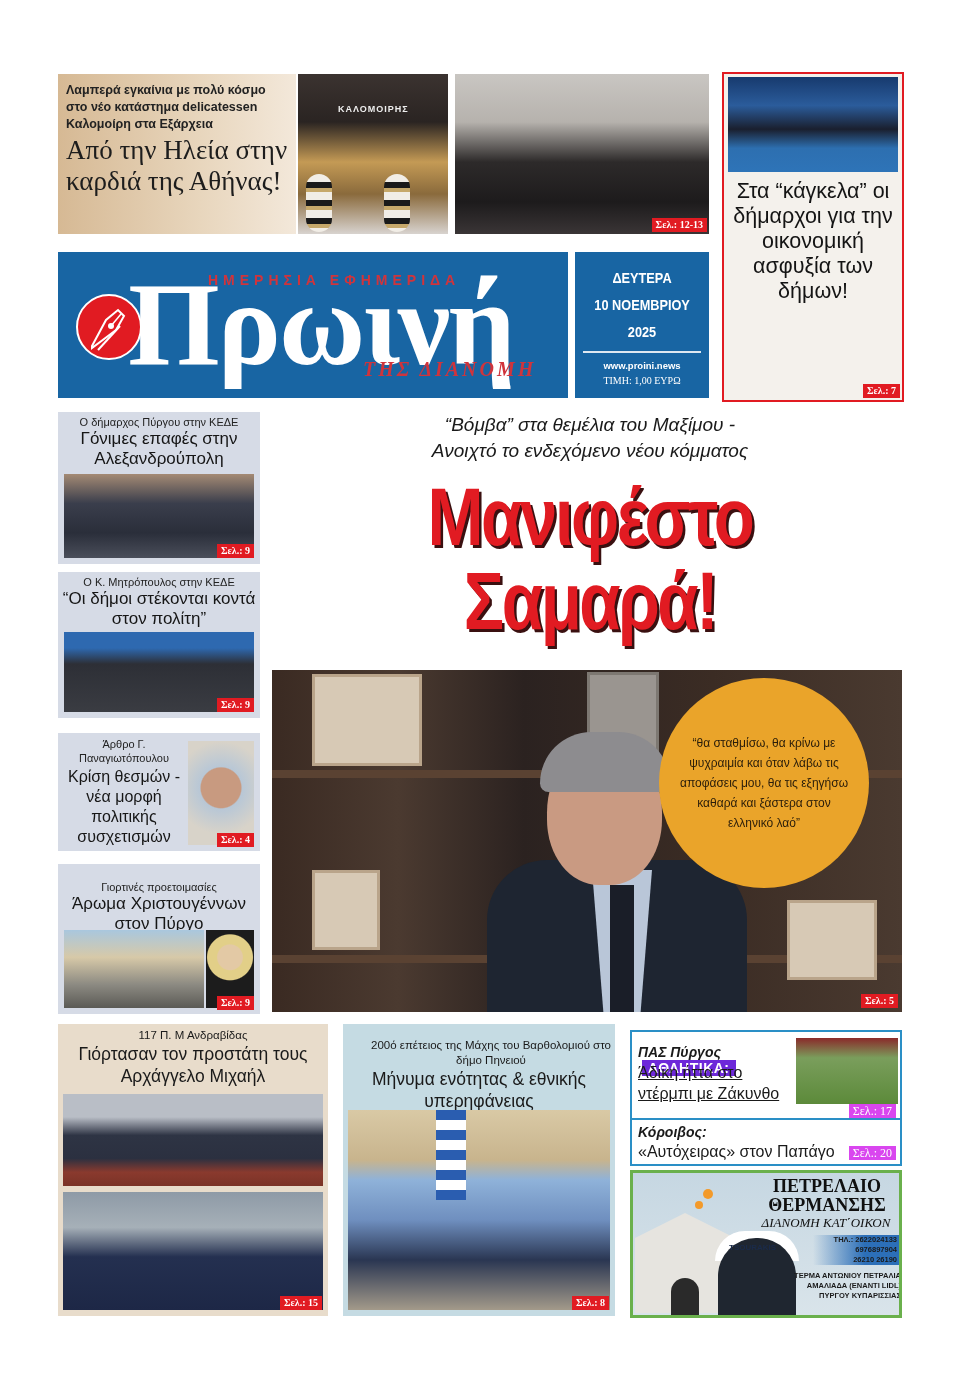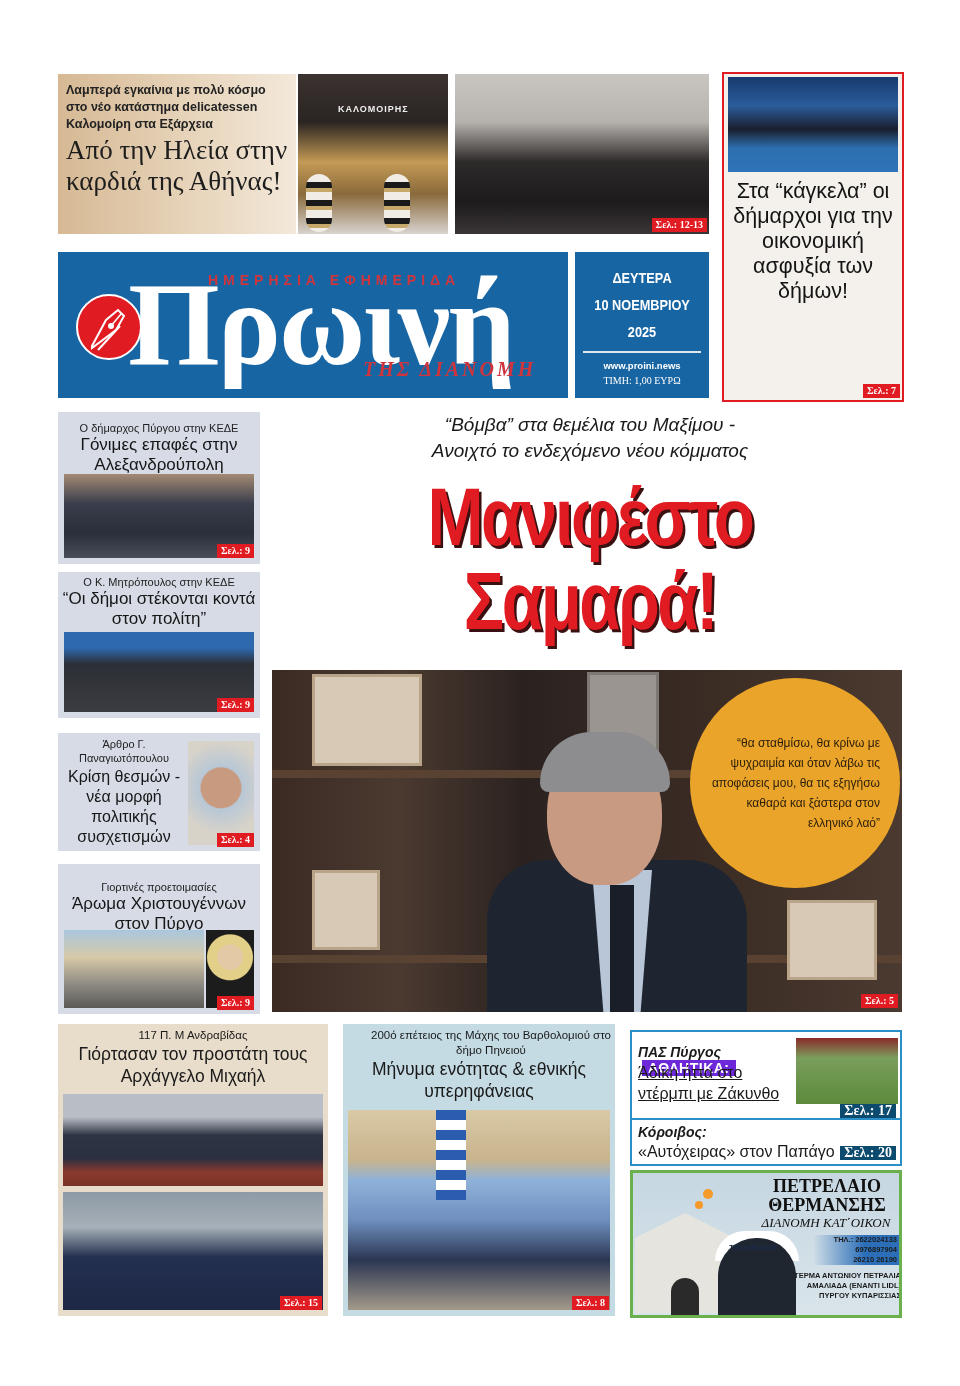--- a/index.html
+++ b/index.html
@@ -63,42 +63,42 @@
       text-shadow: 3px 3px 0 #3a1010; font-family: "Liberation Sans Narrow","Liberation Sans", sans-serif; }
     #lead-photo { left: 272px; top: 670px; width: 630px; height: 342px;
       background: linear-gradient(90deg, #3a2a22 0%, #4b3a30 20%, #2b2220 40%, #3b2c24 70%, #4a3a30 100%); }
     .shelf { position: absolute; left: 0; right: 0; height: 8px; background: #5a4232; }
     .frame { position: absolute; background: #d7c9b5; border: 3px solid #b9a48a; }
     .suit { position: absolute; left: 215px; top: 190px; width: 260px; height: 160px; background: #1e2531; border-radius: 60px 60px 0 0; }
     .head { position: absolute; left: 275px; top: 70px; width: 115px; height: 145px; background: #c99a82; border-radius: 50% 50% 45% 45%; }
     .hair { position: absolute; left: 268px; top: 62px; width: 130px; height: 60px; background: #8d8c8f; border-radius: 60px 60px 10px 10px; }
     .shirt { position: absolute; left: 320px; top: 200px; width: 60px; height: 150px; background: #b9c6d8; clip-path: polygon(0 0,100% 0,80% 100%,20% 100%); }
     .tie { position: absolute; left: 338px; top: 215px; width: 24px; height: 135px; background: #1a1e28; }
-    #quote-circle { position: absolute; left: 418px; top: 8px; width: 210px; height: 210px; border-radius: 50%; background: #eaa42a;
-      display: flex; align-items: center; justify-content: center; text-align: right; padding: 20px; }
+    #quote-circle { position: absolute; left: 387px; top: 8px; width: 210px; height: 210px; border-radius: 50%; background: #eaa42a;
+      display: flex; align-items: center; justify-content: center; text-align: center; padding: 20px; }
     #quote-circle span { font-size: 12px; line-height: 20px; color: #2a1d0a; }
 
     
     #bot1 { left: 58px; top: 1024px; width: 270px; height: 292px; background: #e8dccb; }
     #bot1 .k { text-align: center; font-size: 11.5px; padding-top: 4px; line-height: 15px; }
     #bot1 .t { text-align: center; font-size: 17.5px; line-height: 22px; }
     #bot2 { left: 343px; top: 1024px; width: 272px; height: 292px; background: #c5dbe3; }
-    #bot2 .k { text-align: center; font-size: 11.5px; padding-top: 4px; line-height: 15px; margin-left: 24px; }
+    #bot2 .k { text-align: center; font-size: 11.5px; padding-top: 14px; line-height: 15px; margin-left: 24px; }
     #bot2 .t { text-align: center; font-size: 17.5px; line-height: 22px; }
 
     #sports { left: 630px; top: 1030px; width: 272px; height: 136px; border: 2px solid #2a8fc6; background: #fff; }
     #sports .label { position: absolute; left: 10px; top: -8px; background: #6d28d9; color: #fff; font-weight: bold; font-size: 14px; line-height: 16px; padding: 0 6px; letter-spacing: 0.5px; margin-top: 36px; }
     #sports .team { position: absolute; left: 6px; top: 12px; font-style: italic; font-weight: bold; font-size: 14px; }
     #sports .headline { position: absolute; left: 6px; top: 30px; font-size: 16px; line-height: 21px; width: 160px; text-decoration: underline; }
     #sports .img { position: absolute; left: 164px; top: 6px; width: 102px; height: 66px;
       background: linear-gradient(180deg, #8a2a2a 0%, #7a9e5c 30%, #5c8a3a 100%); }
     #sports .divider { position: absolute; left: 0; right: 0; top: 86px; height: 2px; background: #2a8fc6; }
     #sports .team2 { position: absolute; left: 6px; top: 92px; font-style: italic; font-weight: bold; font-size: 14px; }
     #sports .headline2 { position: absolute; left: 6px; top: 110px; font-size: 16px; line-height: 20px; }
-    .blue-tag { position: absolute; background: #0c4a6e; color: #fff; font-family: "Liberation Serif", serif; font-weight: bold; font-size: 14px; padding: 1px 4px; line-height: 12px; }
+    .blue-tag { position: absolute; background: #d946ef; color: #fff; font-family: "Liberation Serif", serif; font-weight: normal; font-size: 12px; padding: 1px 4px; line-height: 12px; }
 
     #ad { left: 630px; top: 1170px; width: 272px; height: 148px; border: 3px solid #6ab04c; background: linear-gradient(180deg, #c6d7e2 0%, #d9e4ea 100%); overflow: hidden; }
     #ad .house { position: absolute; left: 2px; top: 40px; width: 100px; height: 100px; background: #e6e4df; clip-path: polygon(0 25%,50% 0,100% 25%,100% 100%,0 100%); }
     #ad .door { position: absolute; left: 38px; top: 105px; width: 28px; height: 38px; background: #2a2a2a; border-radius: 14px 14px 0 0; }
     #ad .truck { position: absolute; left: 85px; top: 65px; width: 78px; height: 80px; background: #1f2630; border-radius: 38px 38px 4px 4px; }
     #ad .tank { position: absolute; left: 82px; top: 58px; width: 84px; height: 30px; background: #fff; border-radius: 42px 42px 0 0; }
     #ad .brand { position: absolute; left: 96px; top: 70px; font-size: 8px; font-weight: bold; color: #1a2b4a; text-align: right; }
     #ad .h1 { position: absolute; left: 120px; top: 4px; width: 148px; text-align: center; font-family: "Liberation Serif", serif; font-weight: bold; font-size: 18px; line-height: 19px; color: #101010; }
     #ad .h2 { position: absolute; left: 118px; top: 42px; width: 150px; text-align: center; font-family: "Liberation Serif", serif; font-style: italic; font-size: 13px; color: #101010; }
     #ad .phones { position: absolute; left: 180px; top: 62px; width: 86px; text-align: right; font-size: 7.5px; line-height: 10px; font-weight: bold; color: #1a1a1a; background: linear-gradient(90deg, transparent, #2c6fb8 60%); padding-right: 2px; }
@@ -152,21 +152,21 @@
 <div id="datebox" class="abs">
   <div class="d">ΔΕΥΤΕΡΑ</div>
   <div class="d">10 ΝΟΕΜΒΡΙΟΥ</div>
   <div class="d">2025</div>
   <div class="sep"></div>
   <div class="web">www.proini.news</div>
   <div class="price">ΤΙΜΗ: 1,00 ΕΥΡΩ</div>
 </div>
 
 <div class="lbox" style="top:412px; height:152px;">
-  <div class="k" style="padding-top:9px;">Ο δήμαρχος Πύργου στην ΚΕΔΕ</div>
+  <div class="k" style="padding-top:3px;">Ο δήμαρχος Πύργου στην ΚΕΔΕ</div>
   <div class="t">Γόνιμες επαφές στην Αλεξανδρούπολη</div>
   <div class="img tone-crowd" style="top:62px; height:84px;"></div>
   <span class="page-tag" style="right:6px; bottom:6px;">Σελ.: 9</span>
 </div>
 <div class="lbox" style="top:572px; height:146px;">
   <div class="k" style="padding-top:3px;">Ο Κ. Μητρόπουλος στην ΚΕΔΕ</div>
   <div class="t">“Οι δήμοι στέκονται κοντά στον πολίτη”</div>
   <div class="img tone-kede" style="top:60px; height:80px;"></div>
   <span class="page-tag" style="right:6px; bottom:6px;">Σελ.: 9</span>
 </div>

